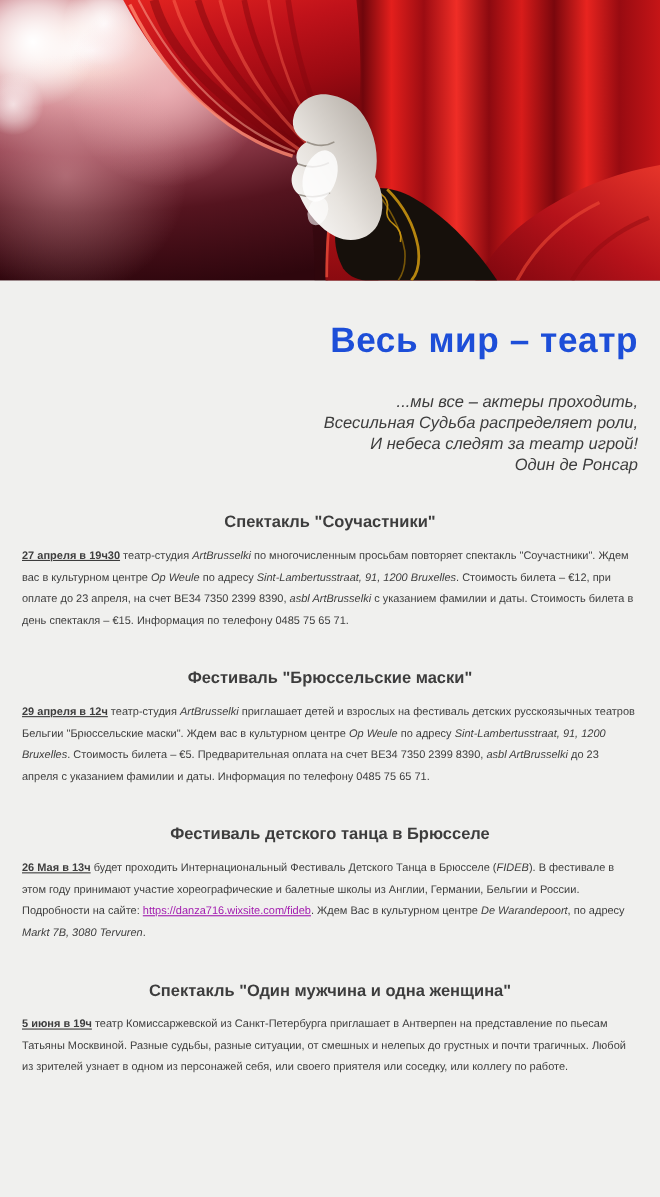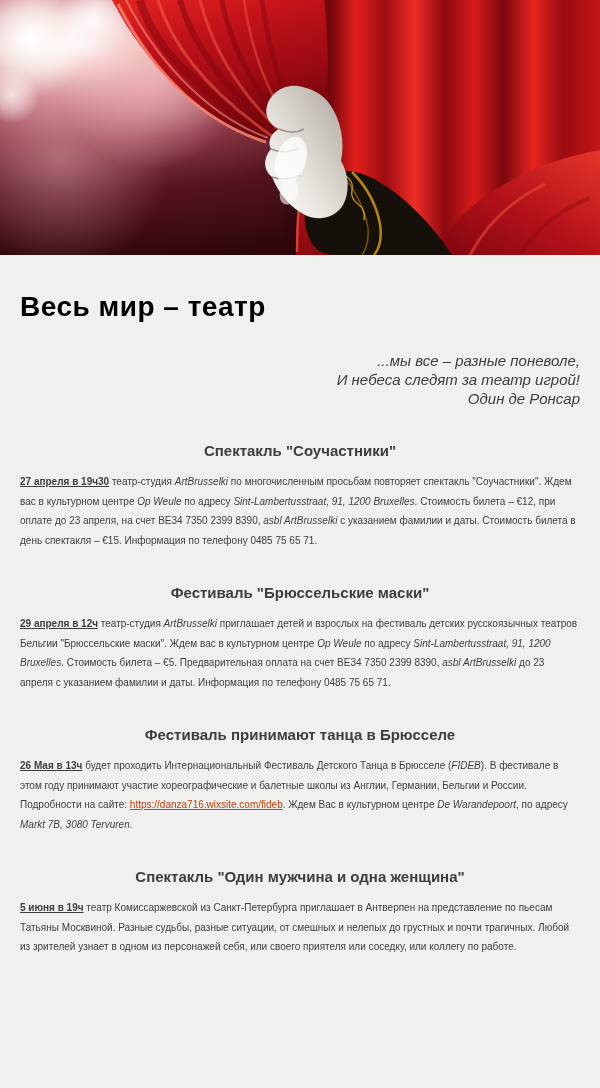--- a/index.html
+++ b/index.html
@@ -7,24 +7,24 @@
     width: 600px;
     font-family: "Liberation Sans", sans-serif;
     color: #3d3d3d;
   }
   .page { width: 600px; background: #f0f0ee; }
   .hero { display: block; width: 600px; height: 255px; }
   .hero svg { display: block; }
   .content { padding: 0 20px 12px 20px; }
   .title {
     margin: 36px 0 0 0;
-    text-align: left;
-    font-size: 28px;
+    text-align: right;
+    font-size: 32px;
     font-weight: bold;
-    color: #000000;
+    color: #1d4ed8;
     letter-spacing: 0.5px;
   }
   .epigraph {
     margin-top: 28px;
     text-align: right;
     font-style: italic;
     font-size: 15px;
     line-height: 19px;
   }
   .epigraph div { margin: 0; }
@@ -36,21 +36,21 @@
     color: #3d3d3d;
   }
   .event-paragraph {
     font-size: 10px;
     line-height: 19.5px;
     margin: 0;
   }
   .b { font-weight: bold; }
   .i { font-style: italic; }
   .u { text-decoration: underline; }
-  a.link { color: #c2410c; text-decoration: underline; cursor: pointer; }
+  a.link { color: #a21caf; text-decoration: underline; cursor: pointer; }
 </style>
 </head>
 <body>
 
 <div class="page">
 
   <div class="hero" title="red theater curtain pulled open by a white-gloved hand, stage spotlights glowing at upper left">
     <svg width="600" height="255" viewBox="0 0 600 255" xmlns="http://www.w3.org/2000/svg">
       <defs>
         <radialGradient id="bgGlow" cx="14%" cy="18%" r="85%">
@@ -149,37 +149,38 @@
       <ellipse cx="291" cy="160" rx="15" ry="24" fill="#ffffff" opacity="0.8" transform="rotate(18 291 160)"></ellipse>
       <ellipse cx="289" cy="192" rx="9" ry="13" fill="#ffffff" opacity="0.6" transform="rotate(18 289 192)"></ellipse>
     </svg>
   </div>
 
   <div class="content">
 
     <h1 class="title">Весь мир – театр</h1>
 
     <div class="epigraph">
-      <div>...мы все – разные поневоле,</div>
+      <div>...мы все – актеры проходить,</div>
+      <div>Всесильная Судьба распределяет роли,</div>
       <div>И небеса следят за театр игрой!</div>
       <div>Один де Ронсар</div>
     </div>
 
     <div>
       <h3 class="section-heading">Спектакль "Соучастники"</h3>
       <p class="event-paragraph"><span class="b u">27 апреля в 19ч30</span><span> театр-студия </span><span class="i">ArtBrusselki</span><span> по многочисленным просьбам повторяет спектакль "Соучастники". Ждем вас в культурном центре </span><span class="i">Op Weule</span><span> по адресу </span><span class="i">Sint-Lambertusstraat, 91, 1200 Bruxelles</span><span>. Стоимость билета – €12, при оплате до 23 апреля, на счет BE34 7350 2399 8390, </span><span class="i">asbl ArtBrusselki</span><span> с указанием фамилии и даты. Стоимость билета в день спектакля – €15. Информация по телефону 0485 75 65 71.</span></p>
     </div>
 
     <div>
       <h3 class="section-heading">Фестиваль "Брюссельские маски"</h3>
       <p class="event-paragraph"><span class="b u">29 апреля в 12ч</span><span> театр-студия </span><span class="i">ArtBrusselki</span><span> приглашает детей и взрослых на фестиваль детских русскоязычных театров Бельгии "Брюссельские маски". Ждем вас в культурном центре </span><span class="i">Op Weule</span><span> по адресу </span><span class="i">Sint-Lambertusstraat, 91, 1200 Bruxelles</span><span>. Стоимость билета – €5. Предварительная оплата на счет BE34 7350 2399 8390, </span><span class="i">asbl ArtBrusselki</span><span> до 23 апреля с указанием фамилии и даты. Информация по телефону 0485 75 65 71.</span></p>
     </div>
 
     <div>
-      <h3 class="section-heading">Фестиваль принимают танца в Брюсселе</h3>
+      <h3 class="section-heading">Фестиваль детского танца в Брюсселе</h3>
       <p class="event-paragraph"><span class="b u">26 Мая в 13ч</span><span> будет проходить Интернациональный Фестиваль Детского Танца в Брюсселе (</span><span class="i">FIDEB</span><span>). В фестивале в этом году принимают участие хореографические и балетные школы из Англии, Германии, Бельгии и России. Подробности на сайте: </span><a href="#" class="link">https://danza716.wixsite.com/fideb</a><span>. Ждем Вас в культурном центре </span><span class="i">De Warandepoort</span><span>, по адресу </span><span class="i">Markt 7B, 3080 Tervuren</span><span>.</span></p>
     </div>
 
     <div>
       <h3 class="section-heading">Спектакль "Один мужчина и одна женщина"</h3>
       <p class="event-paragraph"><span class="b u">5 июня в 19ч</span><span> театр Комиссаржевской из Санкт-Петербурга приглашает в Антверпен на представление по пьесам Татьяны Москвиной. Разные судьбы, разные ситуации, от смешных и нелепых до грустных и почти трагичных. Любой из зрителей узнает в одном из персонажей себя, или своего приятеля или соседку, или коллегу по работе.</span><br></p>
     </div>
 
   </div>
 </div>

